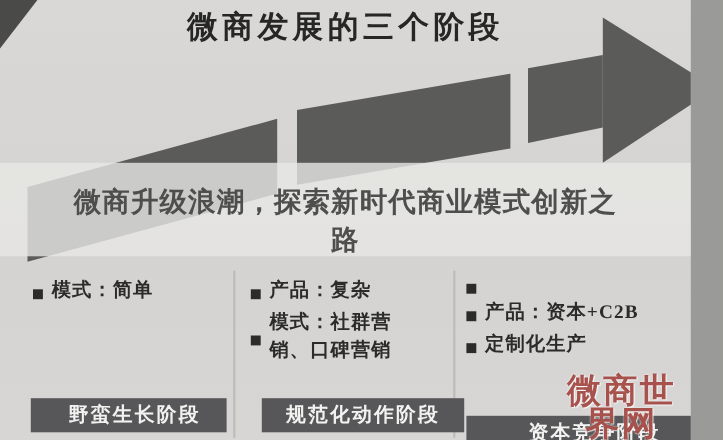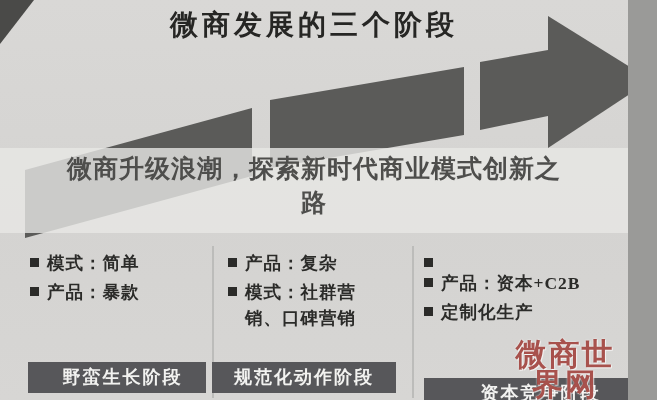--- a/index.html
+++ b/index.html
@@ -35,21 +35,21 @@
   }
 
   
   .headline-banner {
     position: absolute;
     top: 148px; left: 0; right: 0;
     height: 85px;
     background: rgba(231, 231, 229, 0.80);
     z-index: 2;
     text-align: center;
-    padding-top: 4px;
+    padding-top: 20px;
   }
   .headline-line {
     font-size: 25px;
     font-weight: bold;
     color: #4e4e4c;
     line-height: 34px;
     letter-spacing: 1px;
   }
 
   
@@ -57,21 +57,21 @@
     position: absolute;
     top: 250px;
     z-index: 2;
   }
   .stage-col.c1 { left: 30px;  width: 182px; }
   .stage-col.c2 { left: 228px; width: 134px; }
   .stage-col.c3 { left: 424px; width: 230px; }
 
   .bullet-item {
     display: flex;
-    align-items: flex-start;
+    align-items: center;
     margin-bottom: 3px;
   }
   .bullet-square {
     flex: 0 0 9px;
     width: 9px; height: 9px;
     background: #2b2b29;
     margin: 8px 8px 0 0;
   }
   .bullet-text {
     font-size: 17.5px;
@@ -101,21 +101,21 @@
     background: #57575a;
     color: #f2f2f0;
     font-size: 18px;
     font-weight: bold;
     letter-spacing: 2px;
     text-align: center;
     line-height: 31px;
     z-index: 3;
   }
   .stage-banner.b1 { left: 28px;  width: 178px; padding-left: 11px; }
-  .stage-banner.b2 { left: 212px; width: 184px; }
+  .stage-banner.b2 { left: 238px; width: 184px; }
   .stage-banner.b3 { left: 424px; width: 233px; margin-top: 16px; }
 
   
   .watermark {
     position: absolute;
     right: 4px; bottom: 0px;
     width: 118px;
     z-index: 5;
     text-align: center;
     pointer-events: none;
@@ -156,24 +156,20 @@
   <div class="headline-banner">
     <div class="headline-line">微商升级浪潮，探索新时代商业模式创新之</div>
     <div class="headline-line">路</div>
   </div>
 
   <div class="stage-col c1">
     <div class="bullet-item">
       <span class="bullet-square"></span>
       <span class="bullet-text">模式：简单</span>
     </div>
-    <div class="bullet-item">
-      <span class="bullet-square"></span>
-      <span class="bullet-text">产品：暴款</span>
-    </div>
   </div>
 
   <div class="stage-col c2">
     <div class="bullet-item">
       <span class="bullet-square"></span>
       <span class="bullet-text">产品：复杂</span>
     </div>
     <div class="bullet-item">
       <span class="bullet-square"></span>
       <span class="bullet-text">模式：社群营销、口碑营销</span>

